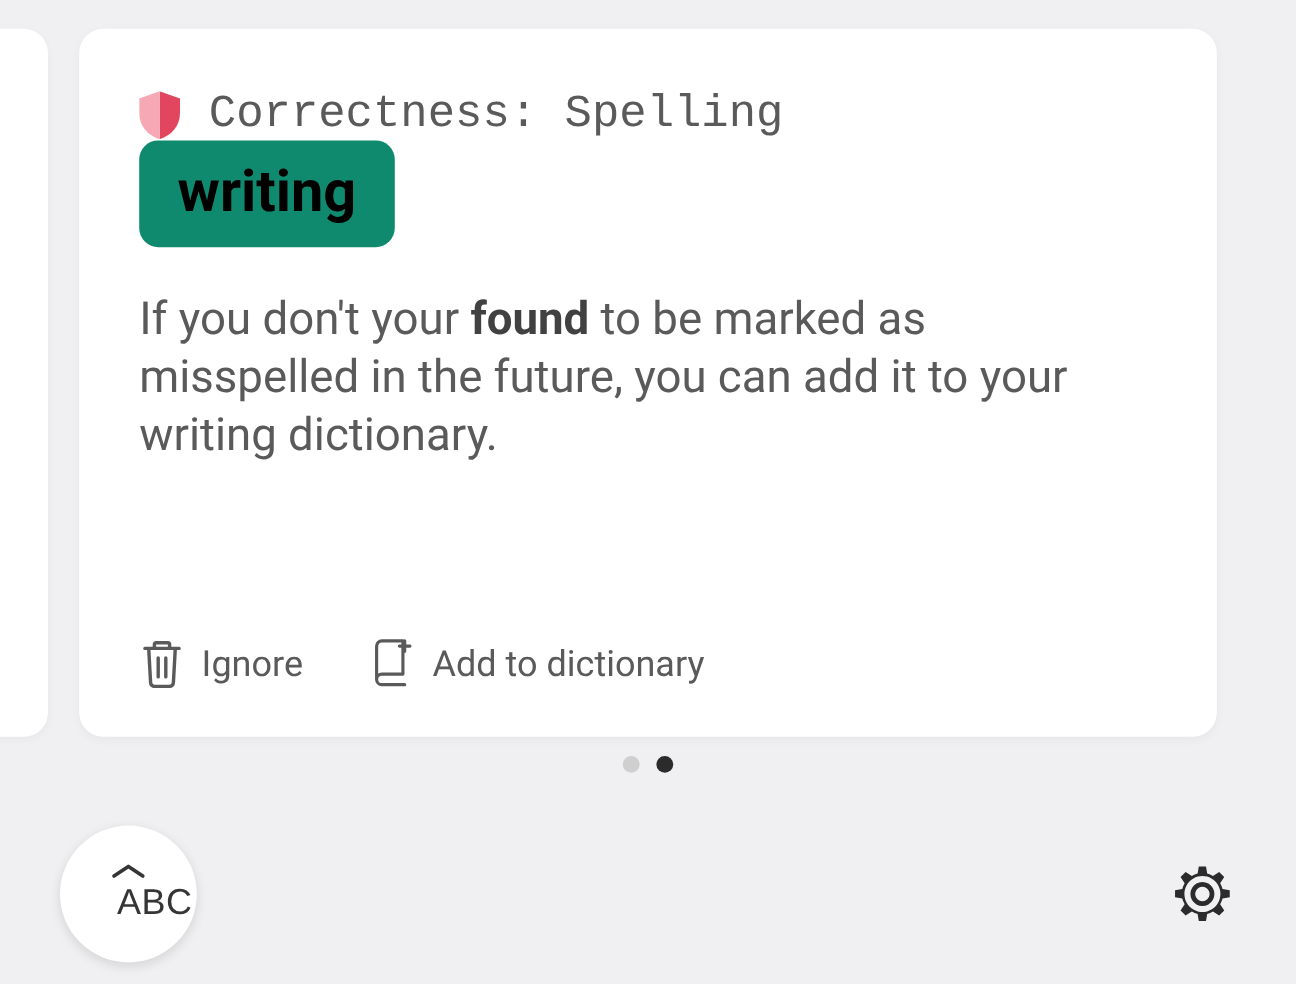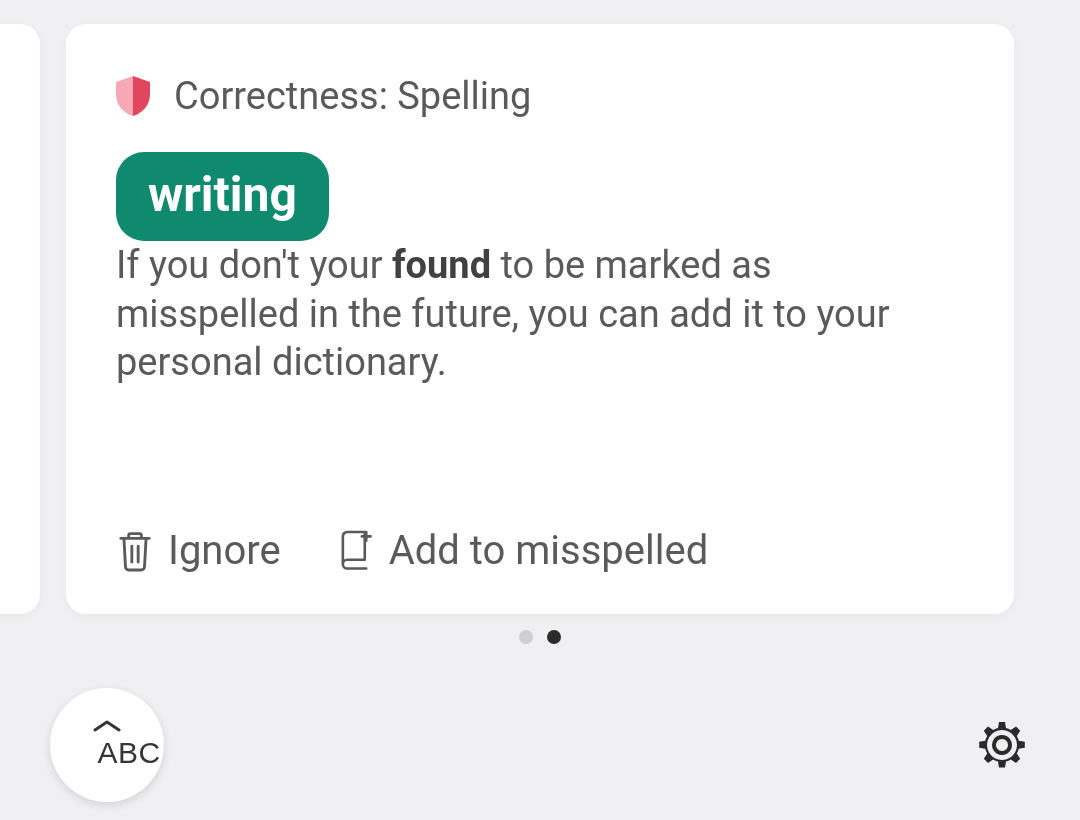--- a/index.html
+++ b/index.html
@@ -34,43 +34,44 @@
       padding: 50px 50px 40px 50px;
       box-shadow: 0 2px 8px rgba(0,0,0,0.04);
       display: flex;
       flex-direction: column;
     }
 
     .card-header {
       display: flex;
       align-items: center;
       gap: 24px;
-      margin-bottom: 34px;
+      font-family: Liberation Mono, monospace;
     }
 
     .shield-svg {
       width: 34px;
       height: 40px;
       flex-shrink: 0;
     }
 
     .category-label {
       font-size: 38px;
       color: #5a5a5a;
       font-weight: 400;
     }
 
     .correction-chip {
       display: inline-block;
       background: #0f8a6e;
-      color: #ffffff;
+      color: #000000;
       font-size: 48px;
       font-weight: 700;
       padding: 14px 32px 18px 32px;
-      border-radius: 28px;
+      border-radius: 16px;
+      margin-bottom: 36px;
       align-self: flex-start;
     }
 
     .description {
       font-size: 38px;
       line-height: 1.28;
       color: #5a5a5a;
       font-weight: 400;
     }
 
@@ -86,21 +87,21 @@
       align-items: center;
     }
 
     .action-btn {
       display: flex;
       align-items: center;
       gap: 14px;
       background: none;
       border: none;
       cursor: pointer;
-      font-size: 40px;
+      font-size: 30px;
       color: #5a5a5a;
       font-family: inherit;
     }
 
     .action-icon {
       width: 38px;
       height: 42px;
       flex-shrink: 0;
     }
 
@@ -197,37 +198,37 @@
     <svg class="shield-svg" viewBox="0 0 34 40">
       <path d="M17 0 L34 6 V18 C34 29 27 37 17 40 V0 Z" fill="#e2465f"></path>
       <path d="M17 0 L0 6 V18 C0 29 7 37 17 40 V0 Z" fill="#f6a9b4"></path>
     </svg>
     <span class="category-label">Correctness: Spelling</span>
   </div>
 
   <div class="correction-chip">writing</div>
 
   <p class="description">
-    <span>If you don't your </span><span class="desc-bold">found</span><span> to be marked as misspelled in the future, you can add it to your personal dictionary.</span>
+    <span>If you don't your </span><span class="desc-bold">found</span><span> to be marked as misspelled in the future, you can add it to your writing dictionary.</span>
   </p>
 
   <div class="card-actions">
     <button class="action-btn">
       <svg class="action-icon" viewBox="0 0 24 26">
         <path d="M3 5 H21 M8 5 V3 a1 1 0 0 1 1 -1 h6 a1 1 0 0 1 1 1 V5 M5 5 L6 23 a2 2 0 0 0 2 2 h8 a2 2 0 0 0 2 -2 L19 5 M10 10 V20 M14 10 V20" fill="none" stroke="#5a5a5a" stroke-width="1.8" stroke-linecap="round" stroke-linejoin="round"></path>
       </svg>
       <span>Ignore</span>
     </button>
 
     <button class="action-btn">
       <svg class="action-icon" viewBox="0 0 26 28">
         <path d="M4 4 a3 3 0 0 1 3 -3 h12 V20 H7 a3 3 0 0 0 -3 3 V4 Z M4 23 a3 3 0 0 0 3 3 h13 M7 20 a3 3 0 0 0 0 6" fill="none" stroke="#5a5a5a" stroke-width="1.8" stroke-linecap="round" stroke-linejoin="round"></path>
         <path d="M20 1 V7 M17 4 H23" fill="none" stroke="#5a5a5a" stroke-width="1.8" stroke-linecap="round"></path>
       </svg>
-      <span>Add to misspelled</span>
+      <span>Add to dictionary</span>
     </button>
   </div>
 </div>
 
 <div class="pager">
   <span class="dot dot-inactive"></span>
   <span class="dot dot-active"></span>
 </div>
 
 <div class="bottom-bar">

